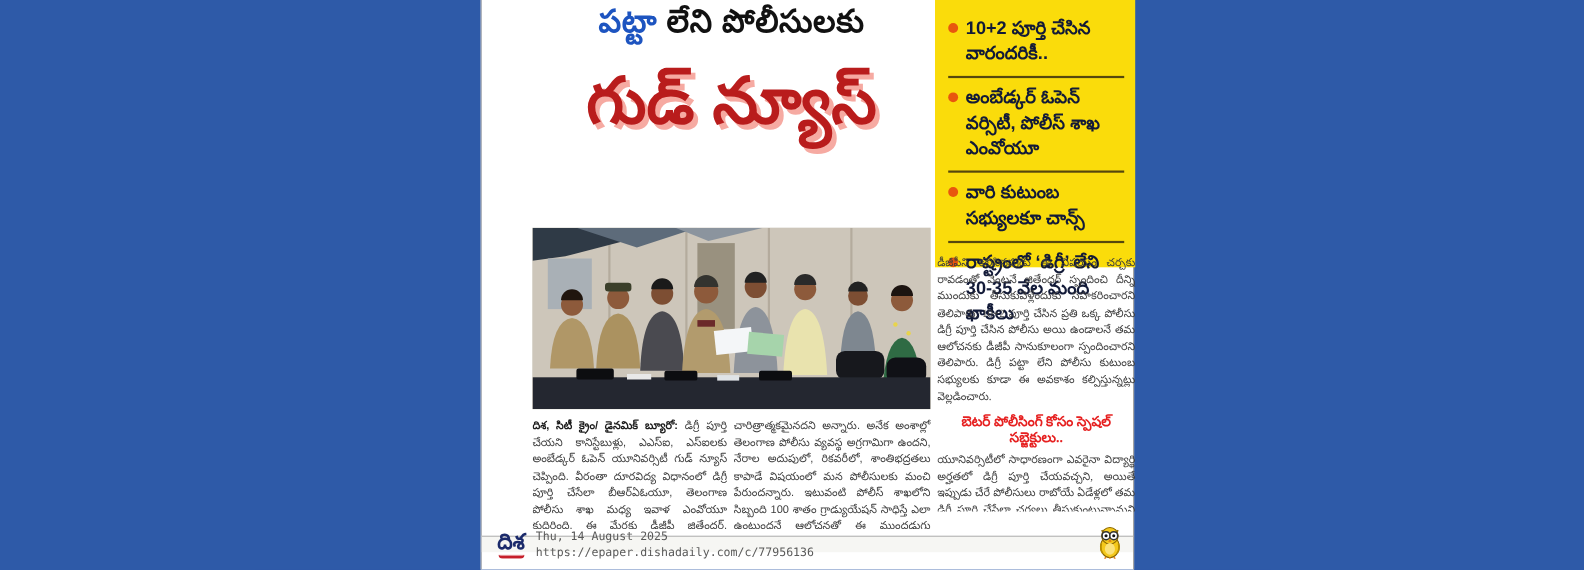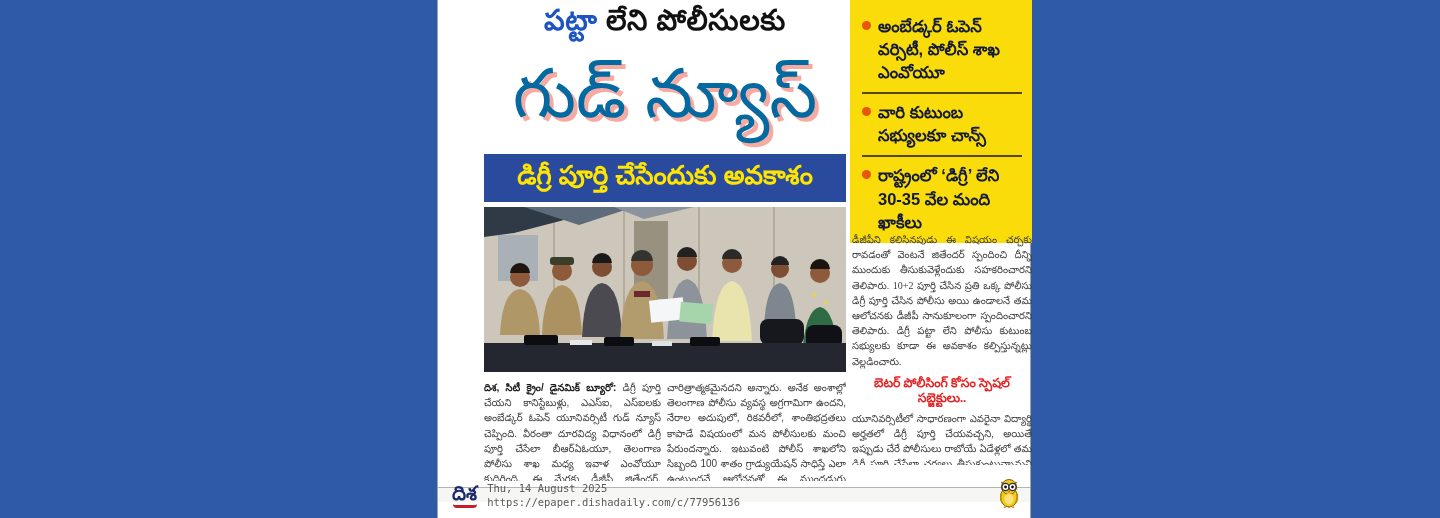--- a/index.html
+++ b/index.html
@@ -13,21 +13,21 @@
     position:absolute; left:437px; top:0; width:594px; height:518px;
     background:#ffffff;
     border-left:1px solid #9fa4ad; border-right:1px solid #a3a3a3;
   }
   
   .headline-wrap { position:absolute; left:46px; top:2px; width:362px; text-align:center; }
   .kicker { font-size:29px; font-weight:bold; color:#111111; letter-spacing:0.5px; line-height:1.3; }
   .kicker .hl { color:#1d54c0; }
   .headline {
     height:106px; display:flex; align-items:center; justify-content:center;
-    font-size:68px; font-weight:normal; color:#0369a1;
+    font-size:59px; font-weight:bold; color:#b91c1c;
     text-shadow:4px 4px 0 #f6aaa2;
     line-height:1;
   }
   .subbar {
     position:absolute; left:46px; top:154px; width:362px; height:48px;
     background:#2a4a9d; color:#ffe500;
     display:flex; align-items:center; justify-content:center;
     font-size:26px; font-weight:bold;
   }
   
@@ -71,25 +71,26 @@
 <body style="background: rgb(46, 90, 168);">
 
 <div class="clipping">
 
   <div class="headline-wrap">
     <div class="kicker">
       <span class="hl">పట్టా</span><span> లేని పోలీసులకు</span>
     </div>
     <div class="headline">గుడ్ న్యూస్</div>
   </div>
-  <div class="subbar">
-    <span>డిగ్రీ పూర్తి చేసేందుకు అవకాశం</span>
-  </div>
 
   <div class="highlights">
+    <div class="hl-item">
+      <span class="hl-dot"></span>
+      <span class="hl-text">10+2 పూర్తి చేసిన వారందరికీ..</span>
+    </div>
     <div class="hl-item">
       <span class="hl-dot"></span>
       <span class="hl-text">అంబేడ్కర్ ఓపెన్ వర్సిటీ, పోలీస్ శాఖ ఎంవోయూ</span>
     </div>
     <div class="hl-item">
       <span class="hl-dot"></span>
       <span class="hl-text">వారి కుటుంబ సభ్యులకూ చాన్స్</span>
     </div>
     <div class="hl-item">
       <span class="hl-dot"></span>

